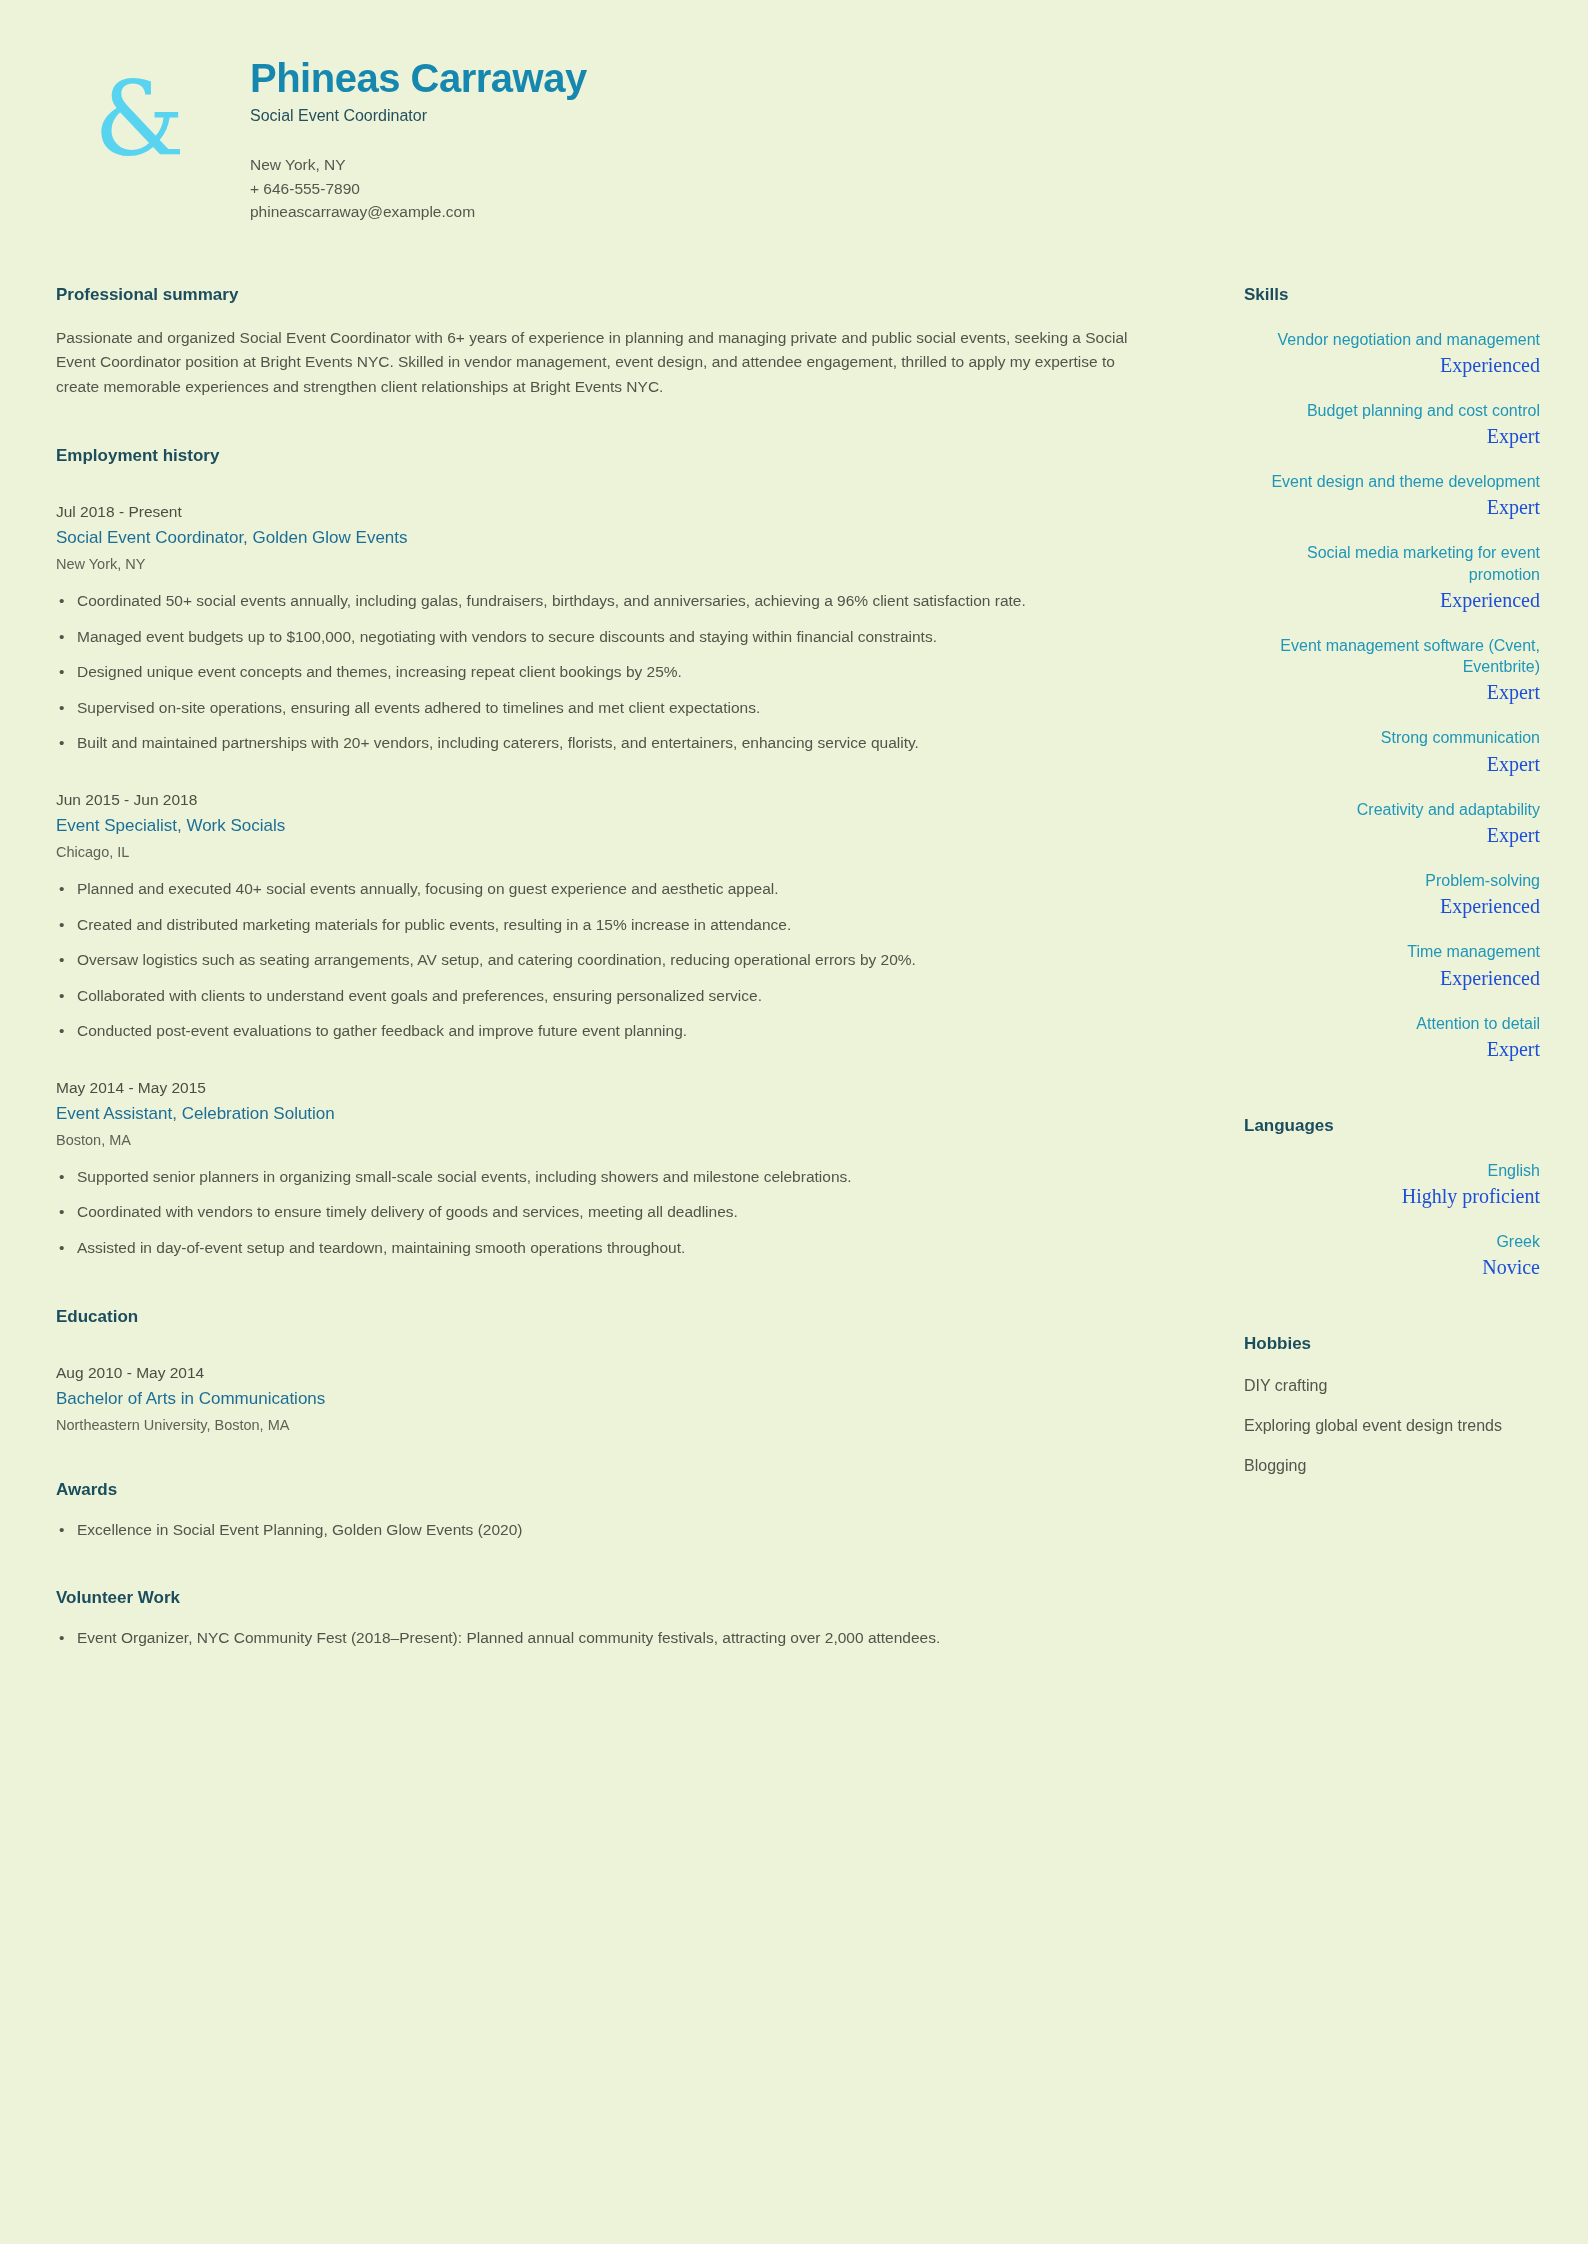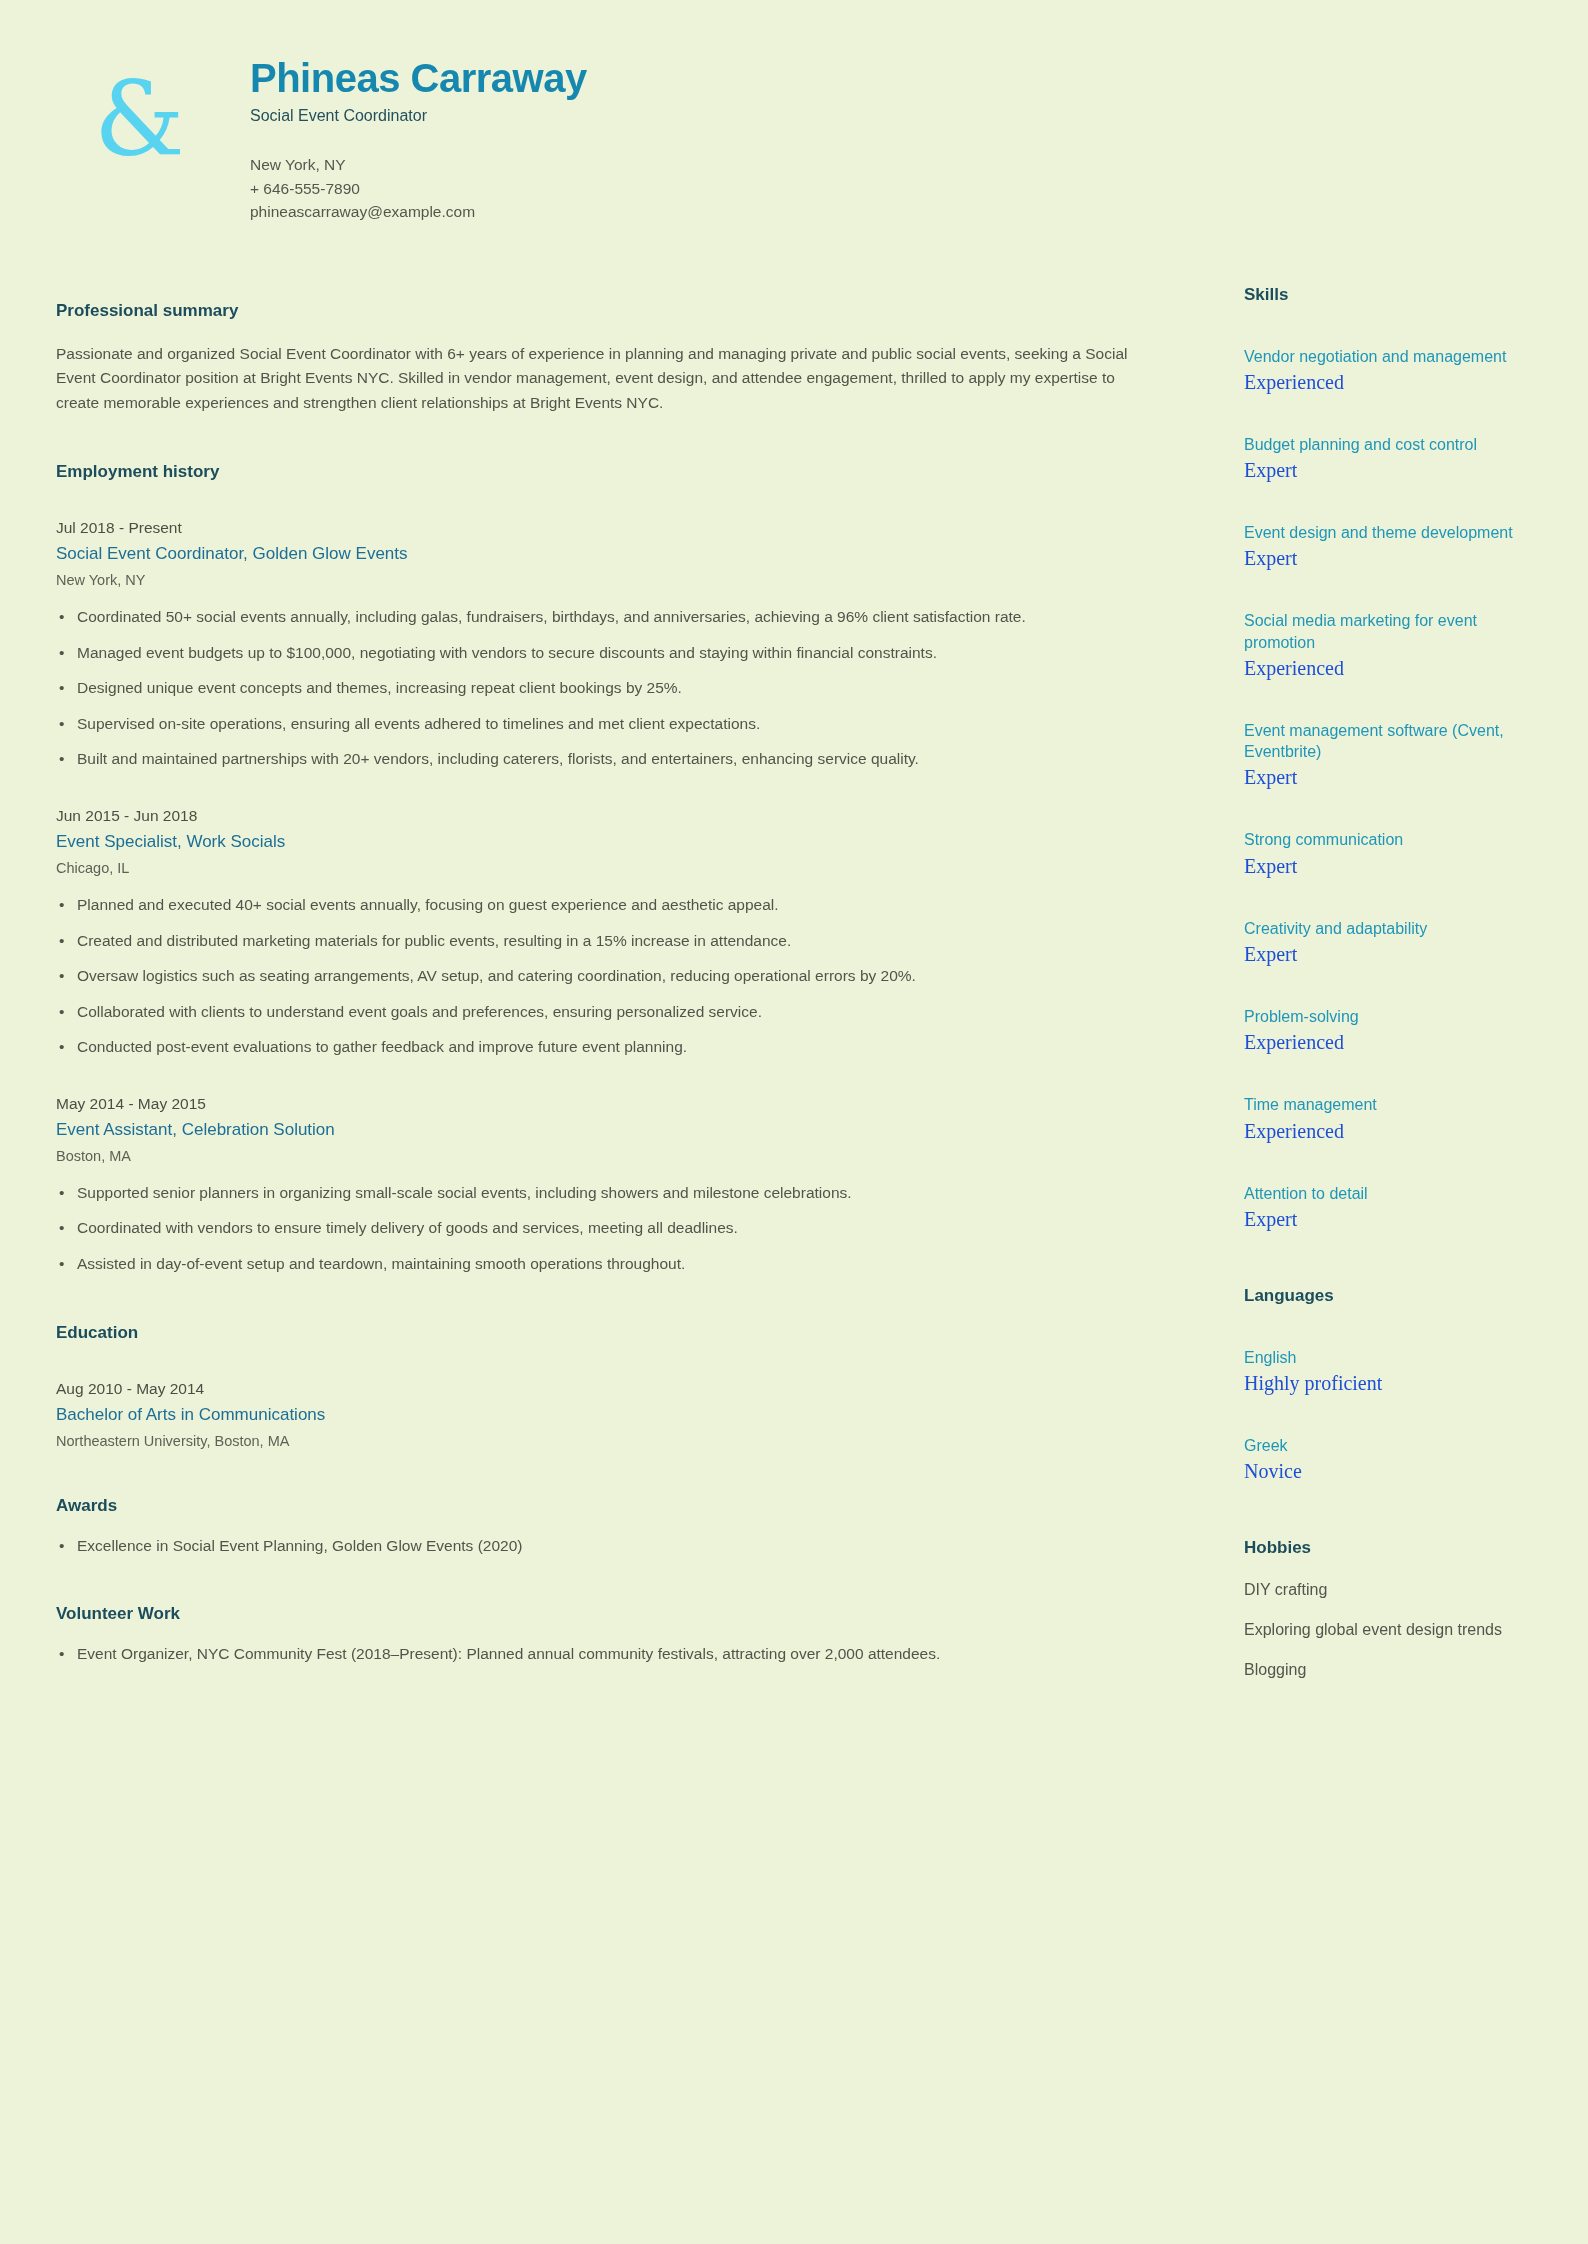--- a/index.html
+++ b/index.html
@@ -50,21 +50,21 @@
     padding: 60px 48px 90px 56px;
   }
   h2.section-heading {
     margin: 0;
     font-size: 17px;
     font-weight: 600;
     color: #1c4d5c;
     line-height: 1.3;
   }
   .section { margin-top: 46px; }
-  .section:first-child { margin-top: 16px; }
+  .section:first-child { margin-top: 0; }
   
   .summary-text {
     margin: 20px 0 0;
     font-size: 15.5px;
     line-height: 1.58;
     color: #50554a;
   }
   .job { margin-top: 28px; }
   .job + .job { margin-top: 36px; }
   .job-date { font-size: 15.5px; color: #4a4f44; margin-top: 36px; }
@@ -82,21 +82,21 @@
   ul.bullets li::before {
     content: "•";
     position: absolute;
     left: 3px;
     top: 0;
     color: #50554a;
   }
   
   .sidebar .section { margin-top: 0; }
   .sidebar .section + .section { margin-top: 54px; }
-  .skill { margin-top: 40px; }
+  .skill { margin-top: 23px; text-align: right; }
   .skill-name { font-size: 16px; font-weight: 500; color: #1f96b8; line-height: 1.33; }
   .skill-level { font-size: 20px; color: #1d4ed8; margin-top: 4px; font-family: Liberation Serif, serif; }
   .hobby { font-size: 16px; color: #51564c; line-height: 1.33; margin-top: 19px; }
   .hobbies-list { margin-top: 6px; }
 </style>
 </head>
 <body>
 
 <div class="page">
 

